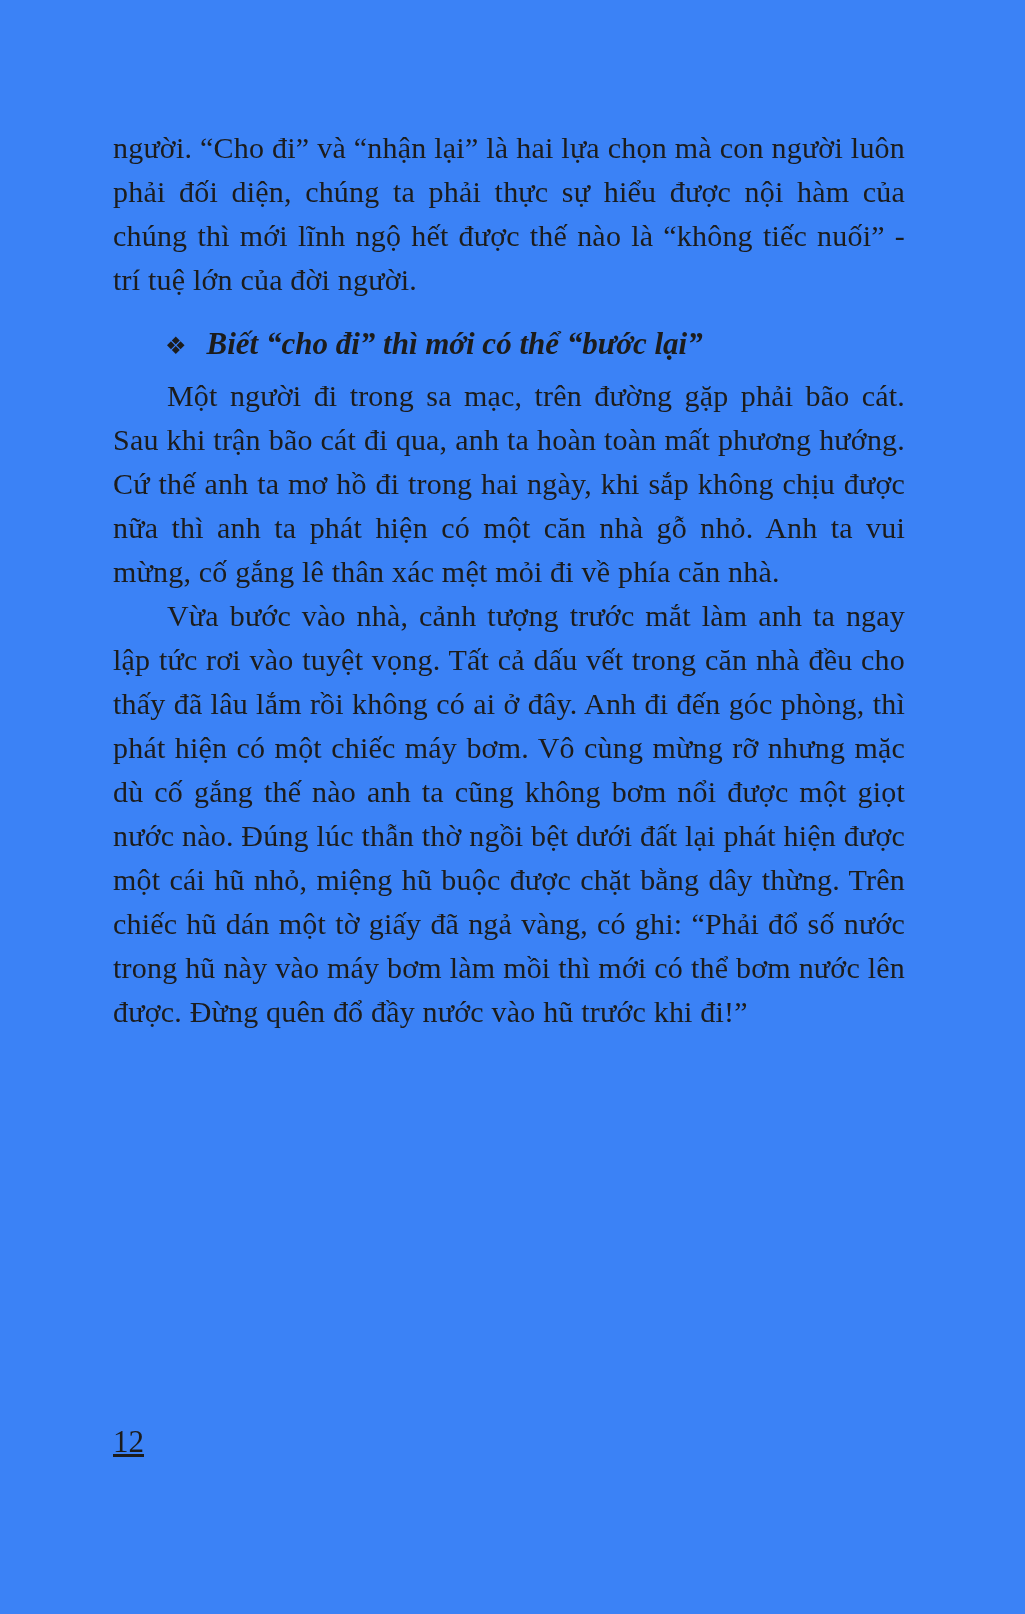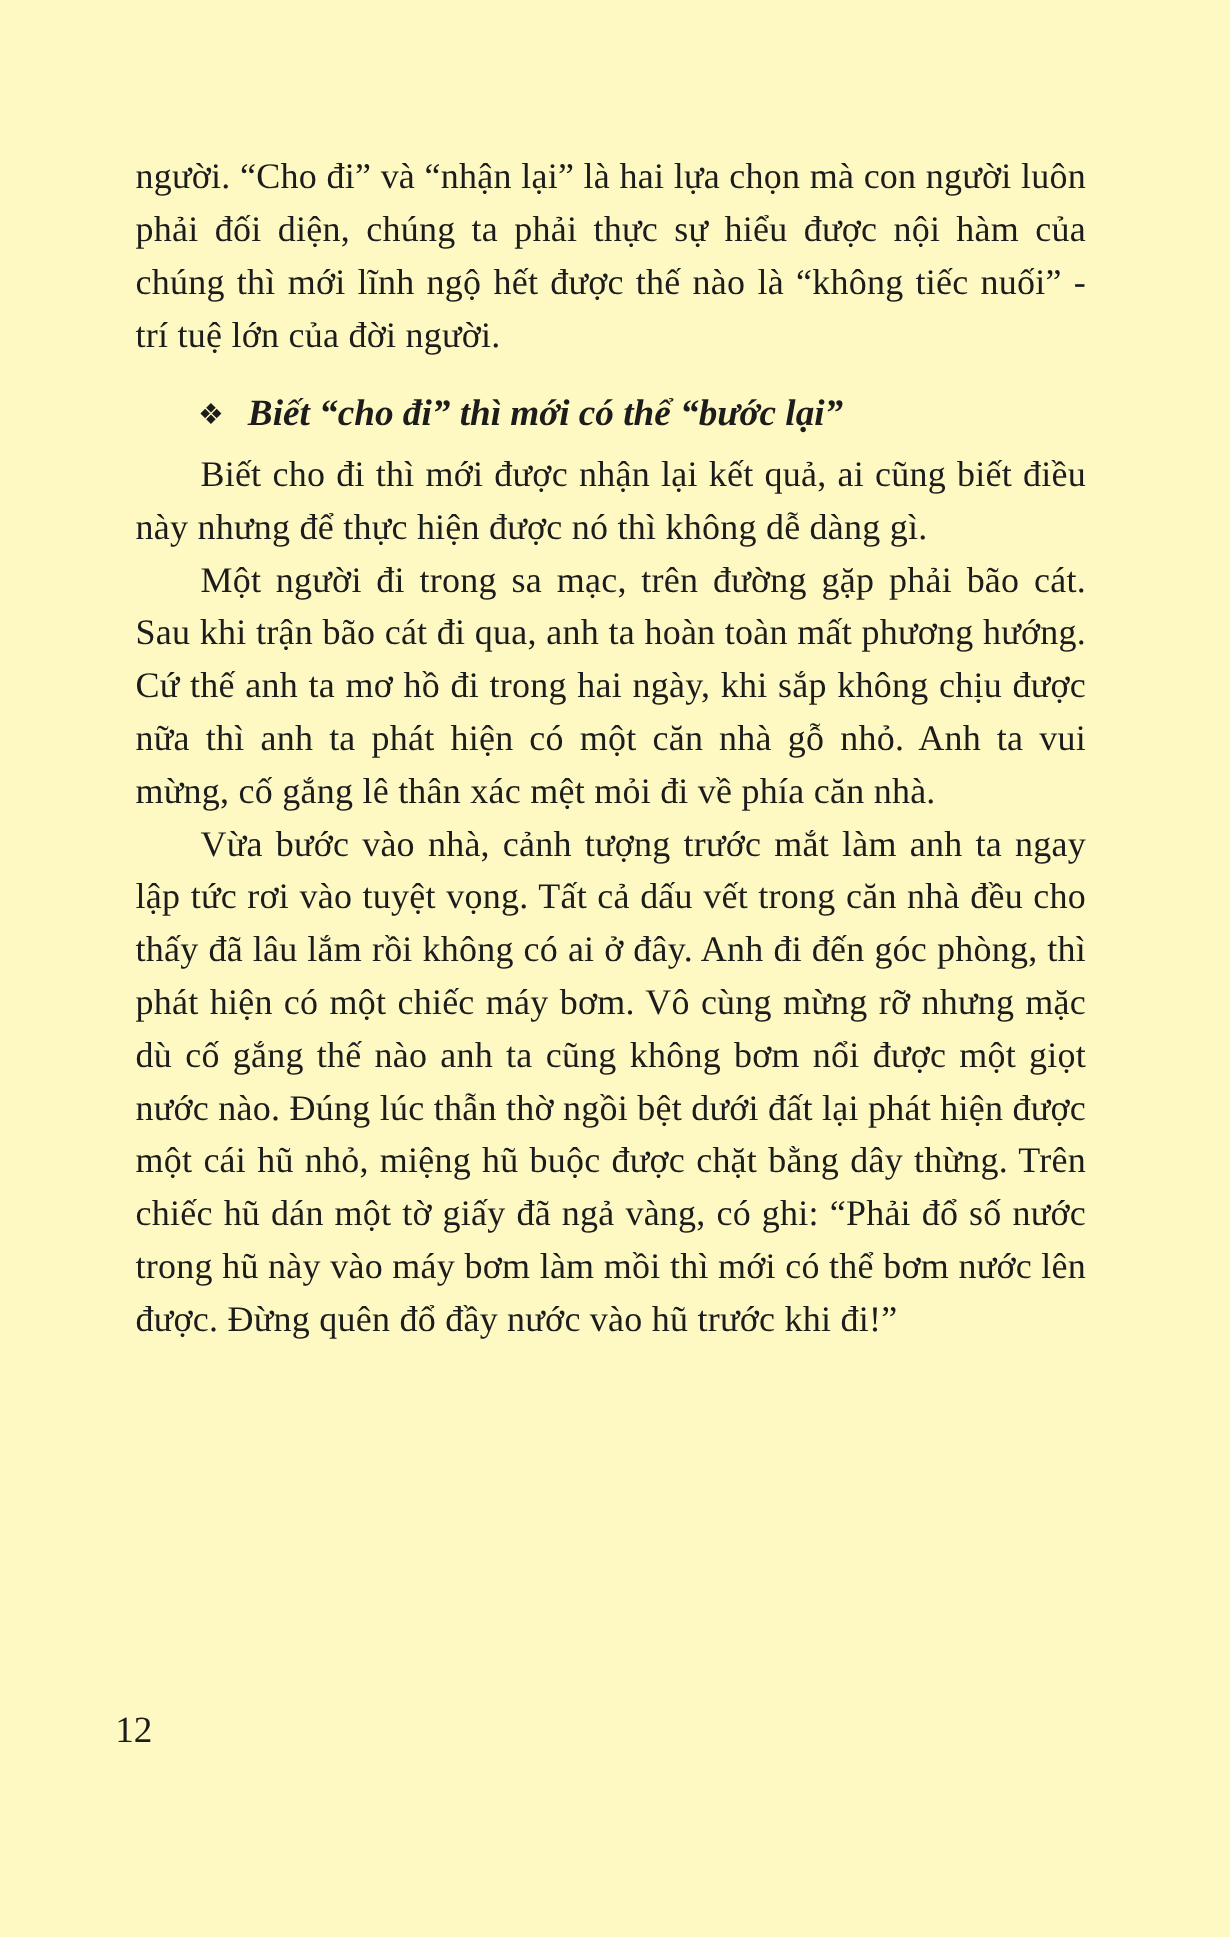--- a/index.html
+++ b/index.html
@@ -11,21 +11,21 @@
     height: 1614px;
     background: #ffffff;
     position: relative;
     font-family: "Liberation Serif", serif;
     color: #1c1c1c;
     overflow: hidden;
   }
   .page {
     position: absolute;
     inset: 0;
-    background: #fef9c3;
+    background: #3b82f6;
     padding-left: 12px;
   }
   .text-block {
     position: absolute;
     left: 113px;
     top: 126px;
     width: 792px;
   }
   .para {
     margin: 0;
@@ -53,41 +53,41 @@
   .heading .bullet {
     font-style: normal;
     font-weight: normal;
     font-size: 24px;
     margin-right: 20px;
     line-height: 1;
     transform: translateY(2px);
   }
   .page-number {
     position: absolute;
-    left: 96px;
+    left: 113px;
     top: 1420px;
     font-size: 31px;
     line-height: 44px;
     font-style: normal;
+    text-decoration: underline;
   }
 </style>
 </head>
 <body>
 
 <div class="page">
   <main class="text-block">
 
     <p class="para no-indent">người. “Cho đi” và “nhận lại” là hai lựa chọn mà con người luôn phải đối diện, chúng ta phải thực sự hiểu được nội hàm của chúng thì mới lĩnh ngộ hết được thế nào là “không tiếc nuối” - trí tuệ lớn của đời người.</p>
 
     <h2 class="heading">
       <span class="bullet">❖</span>
       <span class="heading-text">Biết “cho đi” thì mới có thể “bước lại”</span>
     </h2>
 
-    <p class="para">Biết cho đi thì mới được nhận lại kết quả, ai cũng biết điều này nhưng để thực hiện được nó thì không dễ dàng gì.</p>
 
     <p class="para story">Một người đi trong sa mạc, trên đường gặp phải bão cát. Sau khi trận bão cát đi qua, anh ta hoàn toàn mất phương hướng. Cứ thế anh ta mơ hồ đi trong hai ngày, khi sắp không chịu được nữa thì anh ta phát hiện có một căn nhà gỗ nhỏ. Anh ta vui mừng, cố gắng lê thân xác mệt mỏi đi về phía căn nhà.</p>
 
     <p class="para story">Vừa bước vào nhà, cảnh tượng trước mắt làm anh ta ngay lập tức rơi vào tuyệt vọng. Tất cả dấu vết trong căn nhà đều cho thấy đã lâu lắm rồi không có ai ở đây. Anh đi đến góc phòng, thì phát hiện có một chiếc máy bơm. Vô cùng mừng rỡ nhưng mặc dù cố gắng thế nào anh ta cũng không bơm nổi được một giọt nước nào. Đúng lúc thẫn thờ ngồi bệt dưới đất lại phát hiện được một cái hũ nhỏ, miệng hũ buộc được chặt bằng dây thừng. Trên chiếc hũ dán một tờ giấy đã ngả vàng, có ghi: “Phải đổ số nước trong hũ này vào máy bơm làm mồi thì mới có thể bơm nước lên được. Đừng quên đổ đầy nước vào hũ trước khi đi!”</p>
 
 
   </main>
 
   <div class="page-number">12</div>
 </div>

